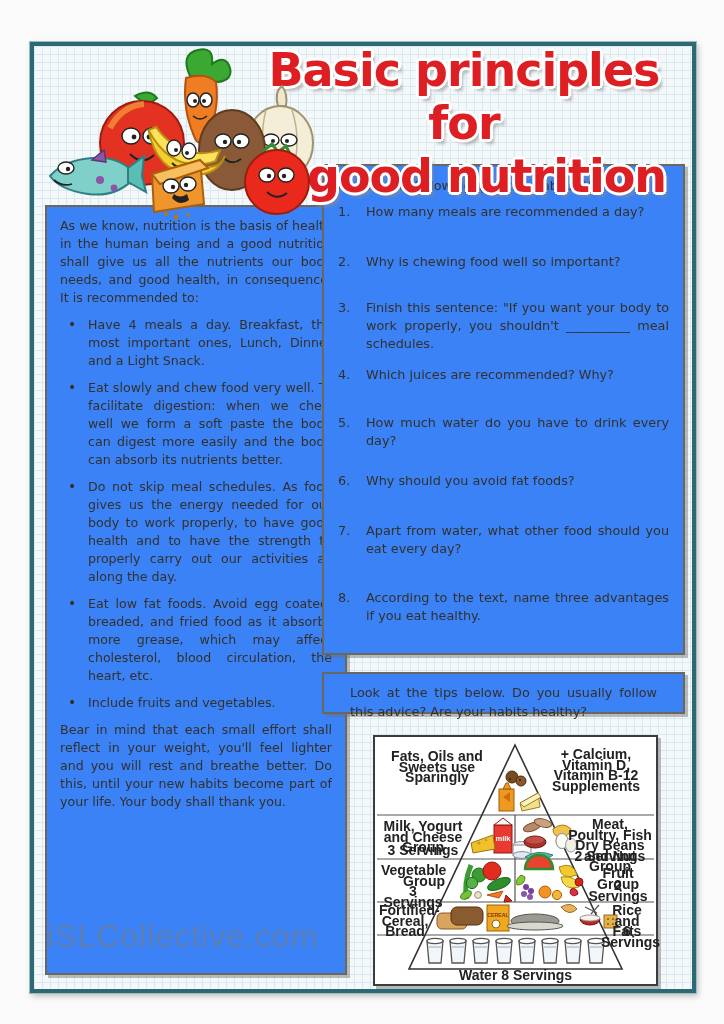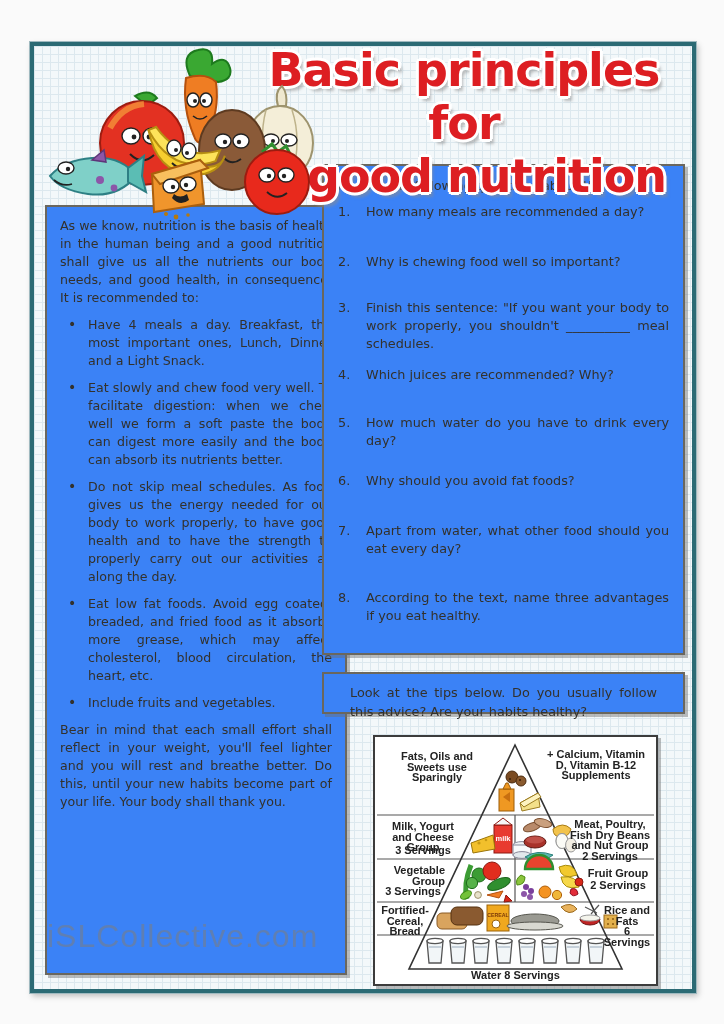--- a/index.html
+++ b/index.html
@@ -62,21 +62,21 @@
   .tips-box p { text-align:justify; }
 
   
   .pyramid-box {
     position:absolute; left:373px; top:735px; width:285px; height:251px;
     background:#fff; border:2px solid #3c3c3c; box-shadow:3px 3px 0 rgba(110,110,110,.45);
   }
   .pyramid-box svg { position:absolute; left:0; top:0; }
   .pyr-label {
     position:absolute; font-family:"Liberation Sans", sans-serif; font-weight:bold;
-    font-size:11px; line-height:10.5px; color:#222; text-align:center;
+    font-size:14px; line-height:10.5px; color:#222; text-align:center;
   }
 
   .watermark {
     position:absolute; left:47px; top:918px; z-index:10;
     font-family:"Liberation Sans", sans-serif; font-weight:normal;
     font-size:32px; letter-spacing:1px; color:#7d7d7d; opacity:.55;
   }
 </style>
 </head>
 <body>

